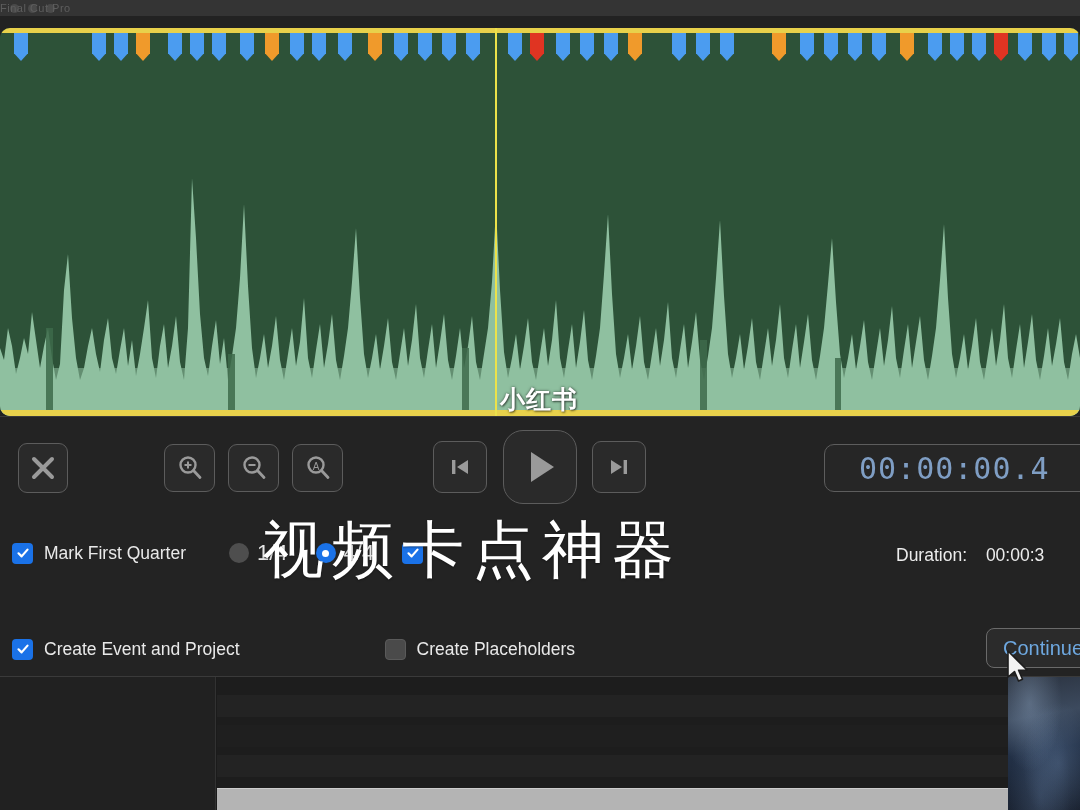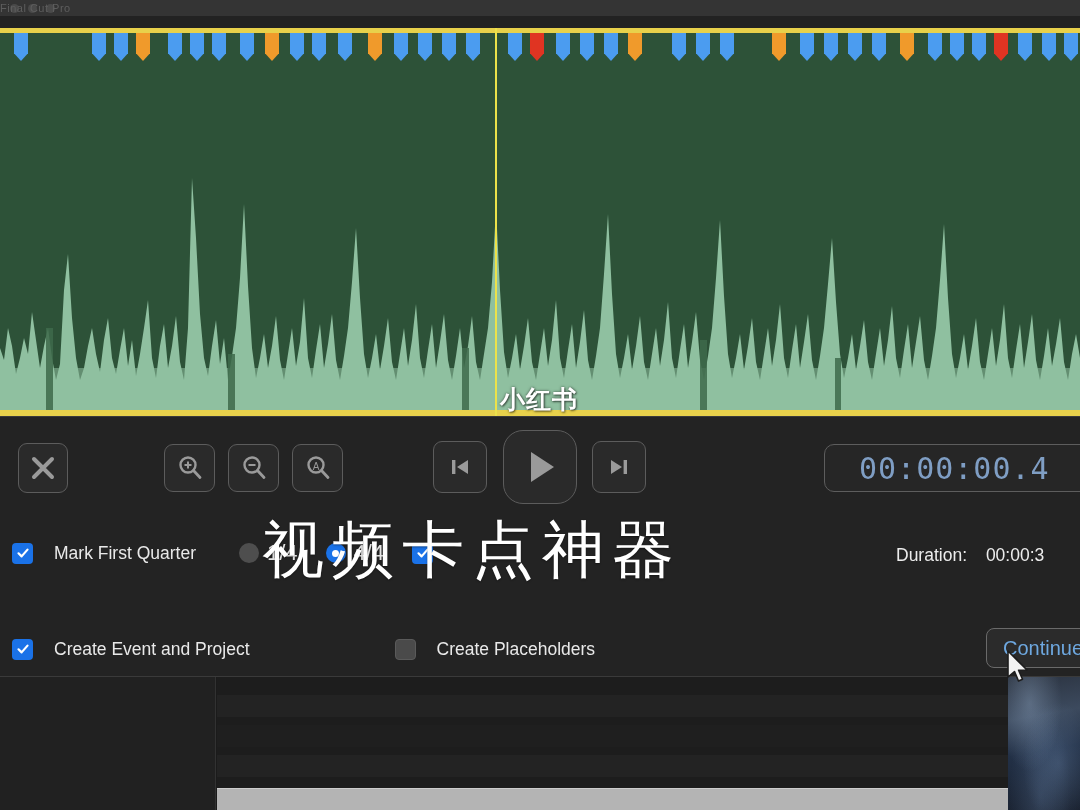--- a/index.html
+++ b/index.html
@@ -53,21 +53,21 @@
     content: ""; position: absolute; inset: 0;
     background:
       radial-gradient(ellipse at 30% 20%, rgba(160,185,215,.35), transparent 45%),
       radial-gradient(ellipse at 70% 65%, rgba(120,150,190,.3), transparent 50%),
       radial-gradient(ellipse at 45% 90%, rgba(90,115,150,.35), transparent 55%);
   }
 
   
   .wave-panel {
     position: absolute; left: 0; top: 28px; width: 1080px; height: 388px;
-    background: #2d5238; overflow: hidden;
+    background: #2d5238; overflow: hidden; border-radius: 10px;
   }
   .wave-top-line {
     position: absolute; left: 0; right: 0; top: 0; height: 5px;
     background: #e8d14b;
   }
   .wave-bottom-line {
     position: absolute; left: 0; right: 0; bottom: 0; height: 6px;
     background: #e8d14b;
   }
   .wave-svg { position: absolute; left: 0; top: 0; width: 1080px; height: 388px; }
@@ -111,21 +111,21 @@
 
   
   .opt-row { position: absolute; left: 0; width: 1080px; height: 30px; display: flex; align-items: center; }
   .cb {
     width: 21px; height: 21px; border-radius: 4px; flex: none;
     display: inline-flex; align-items: center; justify-content: center;
   }
   .cb.on  { background: #1a72e8; }
   .cb.off { background: #4a4a4a; border: 1px solid #5a5a5a; }
   .cb svg { display: block; }
-  .opt-label { font-size: 17.5px; color: #e9e9e9; margin-left: 21px; white-space: nowrap; }
+  .opt-label { font-size: 17.5px; color: #e9e9e9; margin-left: 11px; white-space: nowrap; }
   .opt-label.dim { color: #d6d6d6; }
 
   .radio {
     width: 20px; height: 20px; border-radius: 50%; flex: none;
     display: inline-flex; align-items: center; justify-content: center;
   }
   .radio.off { background: #4e4e4e; }
   .radio.on  { background: #1a72e8; }
   .radio.on .dot { width: 7px; height: 7px; border-radius: 50%; background: #fff; }
   .radio-label { font-size: 22px; color: #e7e7e7; margin-left: 8px; }

